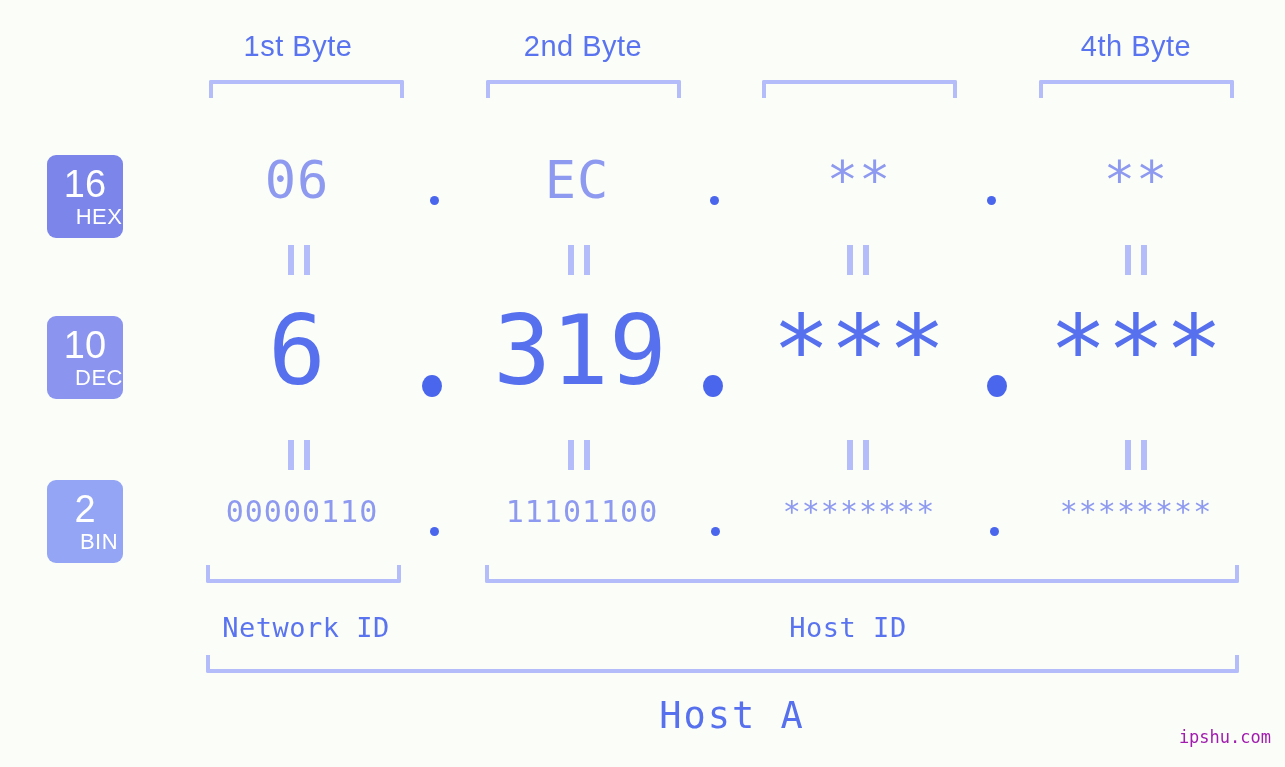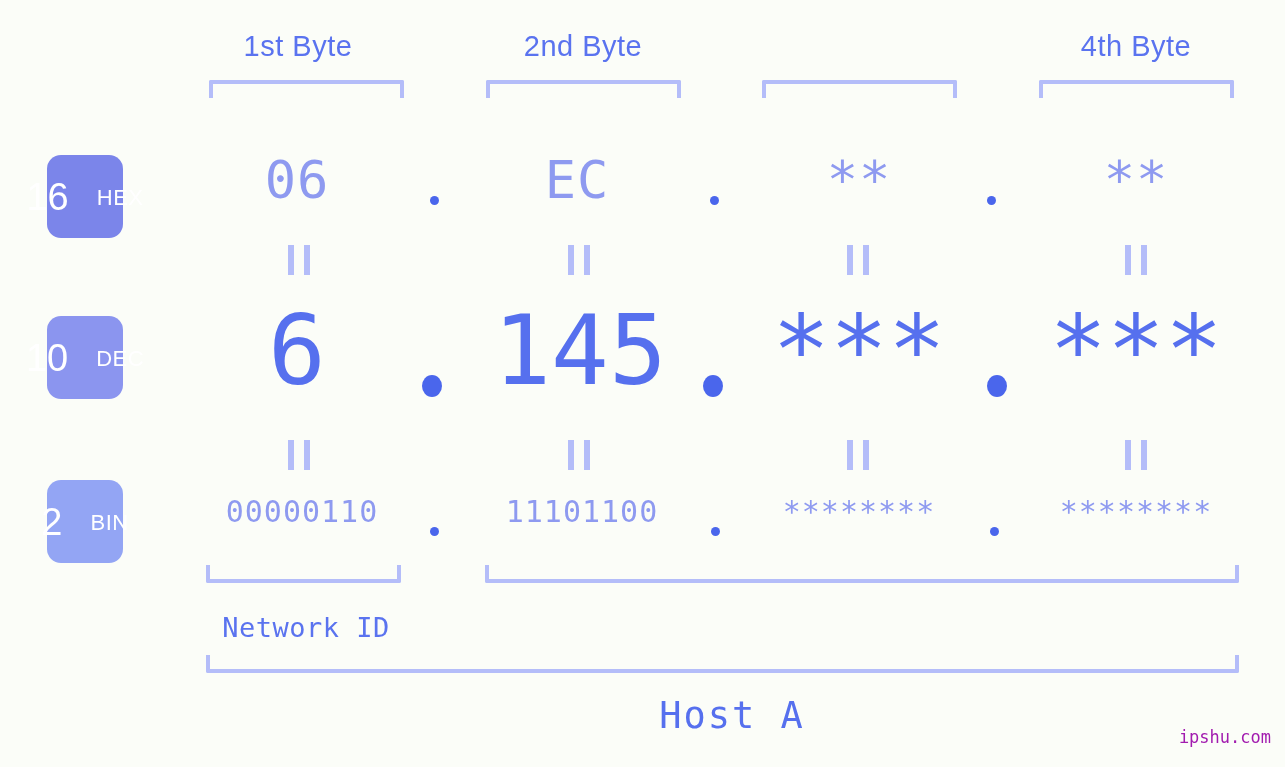--- a/index.html
+++ b/index.html
@@ -53,24 +53,24 @@
     box-sizing: border-box;
     border-radius: 0 0 2px 2px;
   }
 
   
   .base-badge {
     position: absolute;
     left: 47px;
     width: 76px;
     height: 83px;
-    border-radius: 14px;
+    border-radius: 9px;
     color: #ffffff;
     display: flex;
-    flex-direction: row;
+    flex-direction: column;
     align-items: center;
     justify-content: center;
     font-family: "Liberation Sans", sans-serif;
     line-height: 1;
   }
   .base-badge .num {
     font-size: 38px;
     font-weight: 400;
     letter-spacing: 0px;
   }
@@ -212,21 +212,21 @@
       <i></i>
     </div>
 
   <div class="base-badge" style="top: 316px; background: rgb(139, 149, 239);">
     <span class="num">10</span>
     <span class="nm">DEC</span>
   </div>
 
   <div class="row-dec">
     <div class="value-cell" style="left:167px;">6</div>
-    <div class="value-cell" style="left:450px;">145</div>
+    <div class="value-cell" style="left:450px;">319</div>
     <div class="value-cell" style="left:729px;">***</div>
     <div class="value-cell" style="left:1006px;">***</div>
 
     <span class="sep-dot sep-dec" style="left:422px;"></span>
     <span class="sep-dot sep-dec" style="left:703px;"></span>
     <span class="sep-dot sep-dec" style="left:987px;"></span>
   </div>
 
   <div class="eqmark" style="left:288px; top:440px;">
       <i></i>
@@ -258,20 +258,21 @@
 
     <span class="sep-dot sep-bin" style="left:430px;"></span>
     <span class="sep-dot sep-bin" style="left:711px;"></span>
     <span class="sep-dot sep-bin" style="left:990px;"></span>
   </div>
 
   <div class="bracket-up" style="left:206px; top:565px; width:195px;"></div>
   <div class="bracket-up" style="left:485px; top:565px; width:754px;"></div>
 
   <div class="id-label" style="left:176px; top:612px; width:260px;">Network ID</div>
+  <div class="id-label" style="left:732px; top:612px; width:232px;">Host ID</div>
 
   <div class="bracket-up" style="left:206px; top:655px; width:1033px;"></div>
 
   <div class="class-label" style="left:552px; top:694px; width:360px;">Host A</div>
 
   <div class="watermark">ipshu.com</div>
 
 </div>
 
 </body></html>

